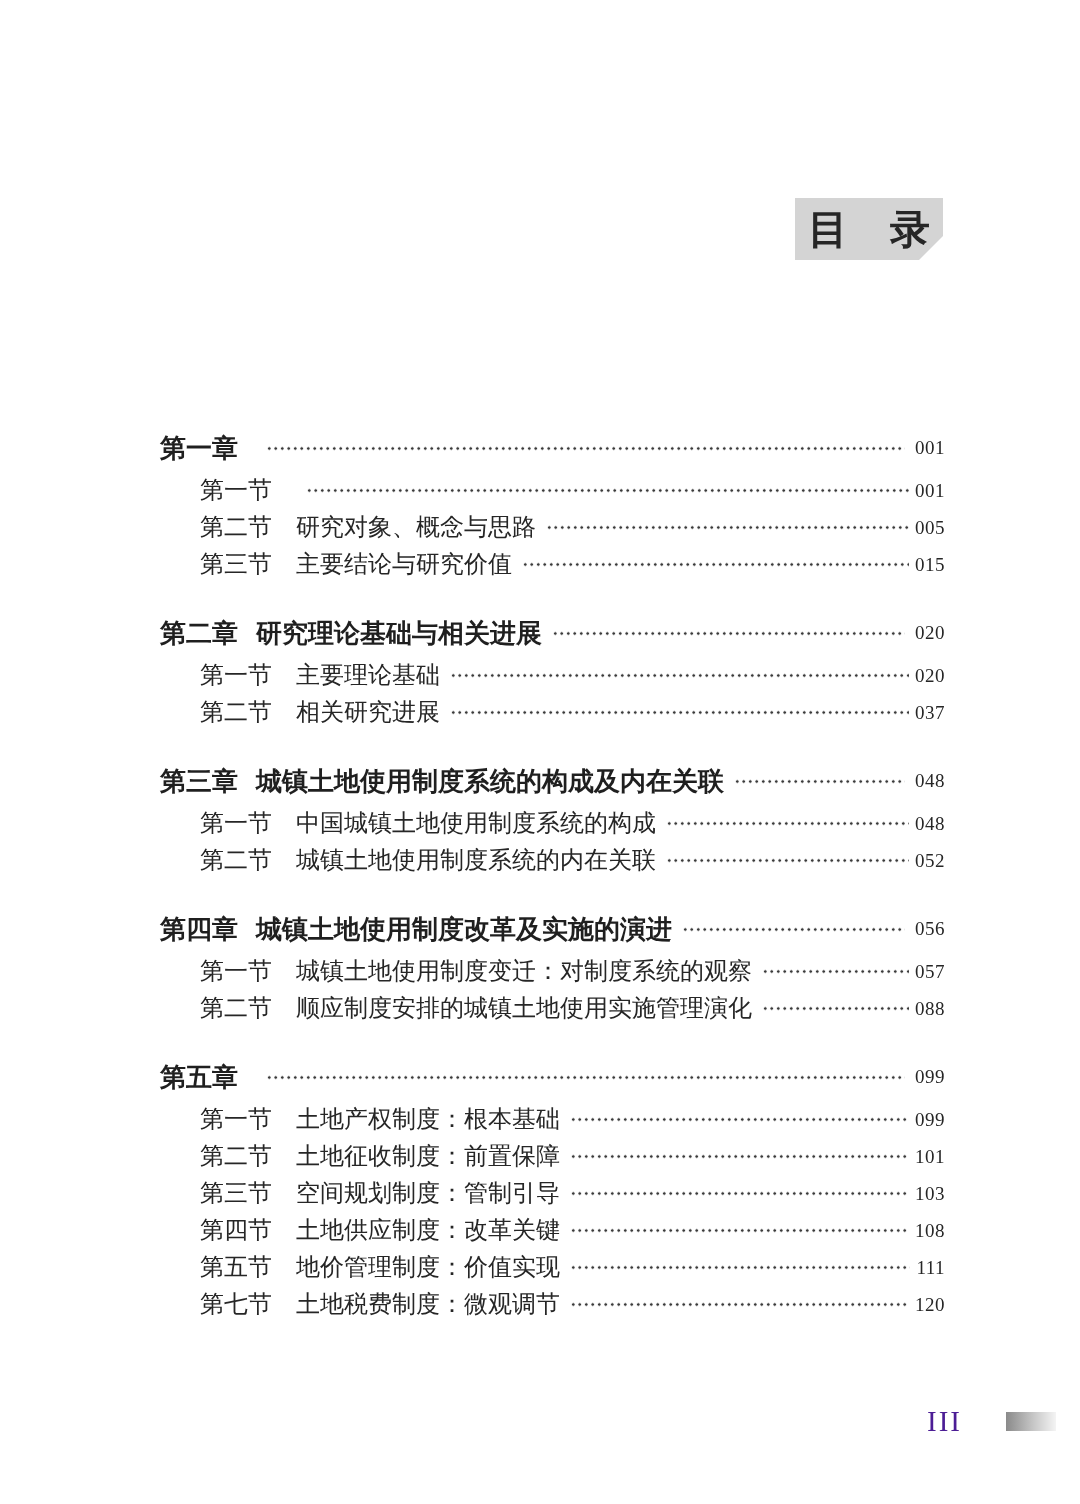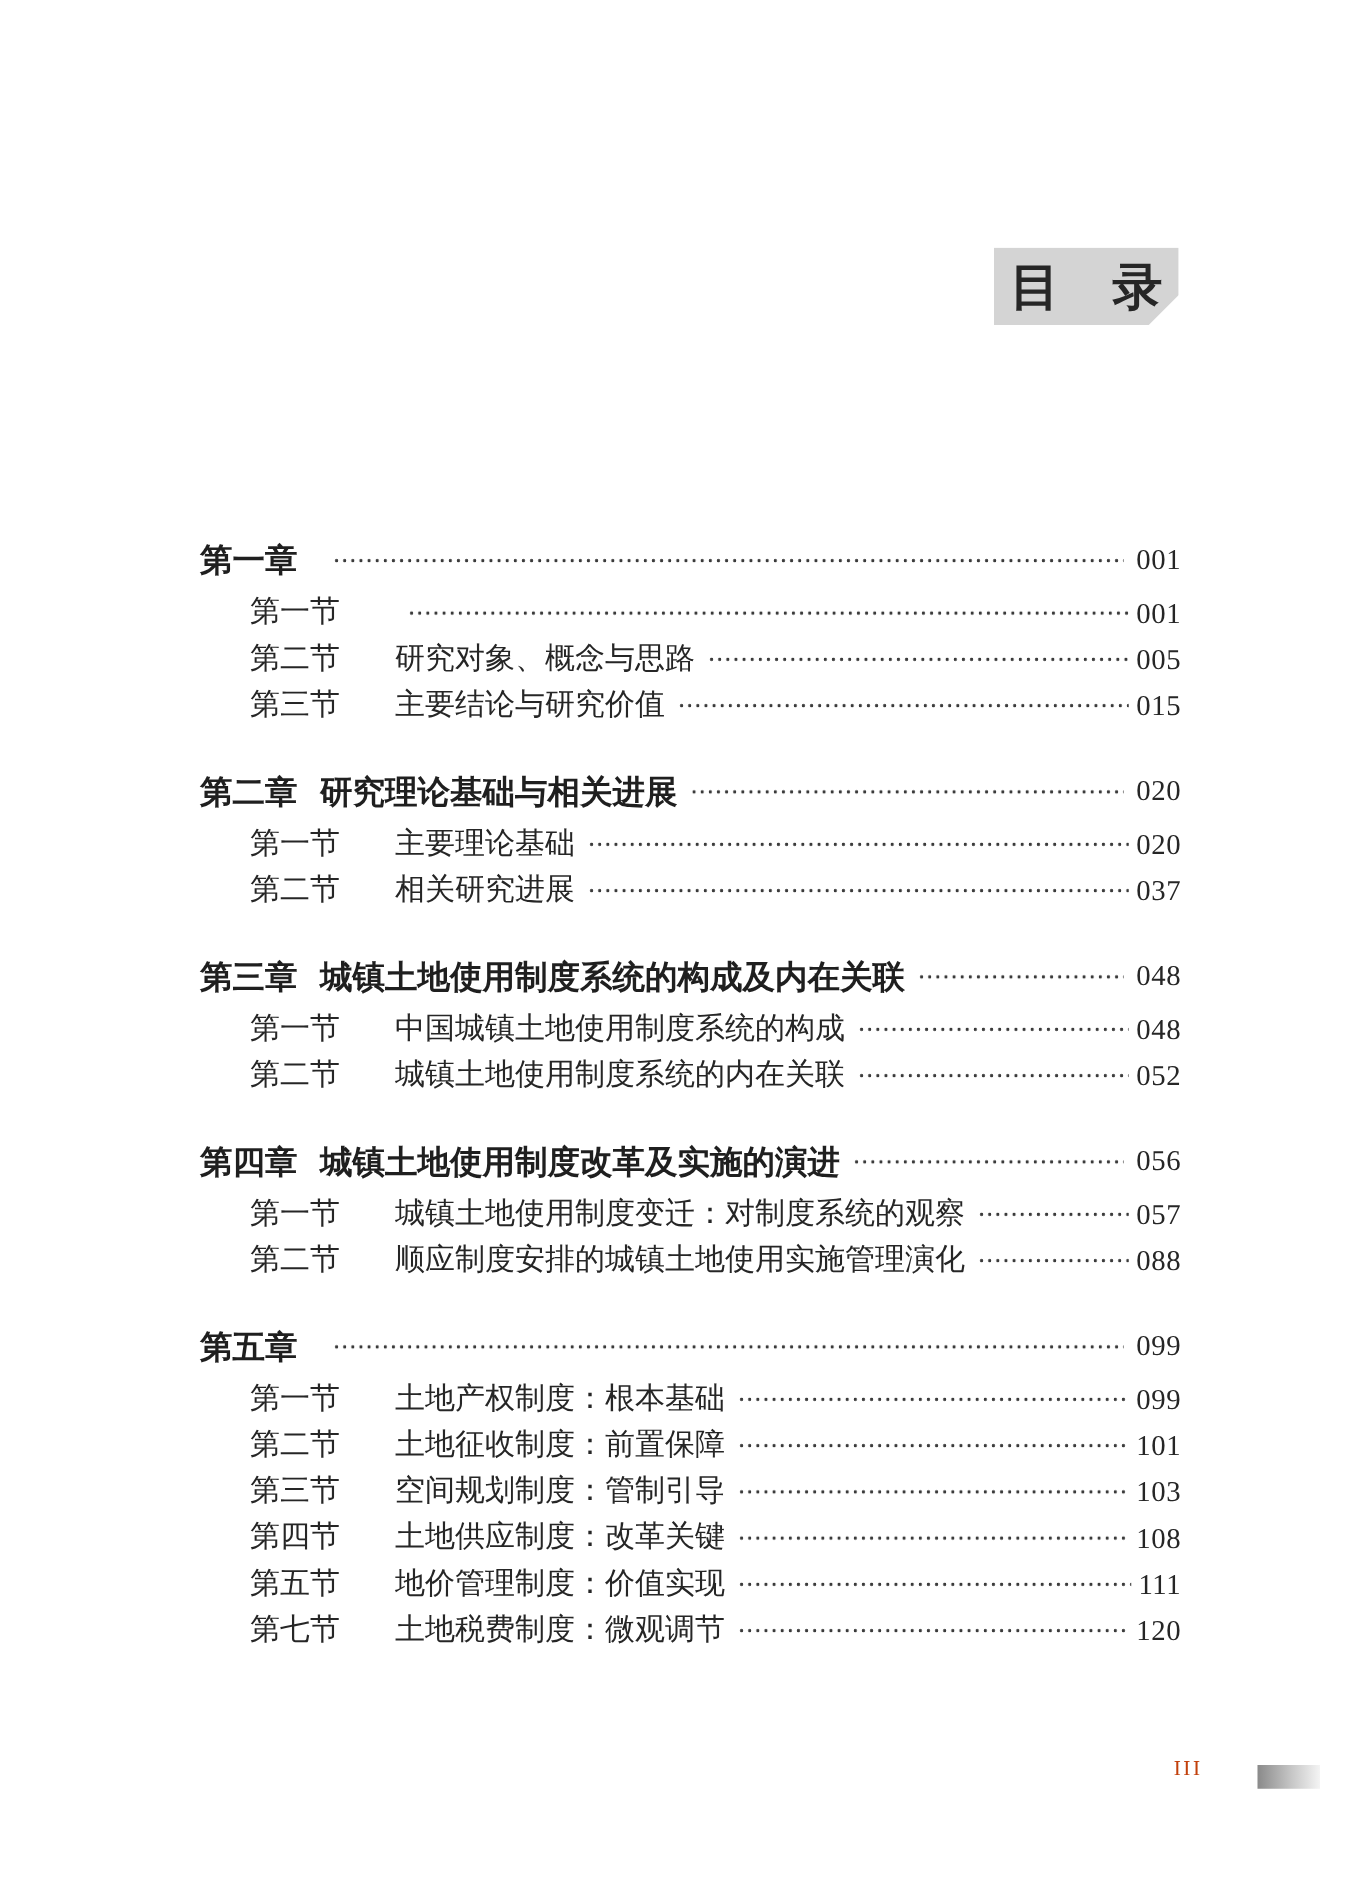--- a/index.html
+++ b/index.html
@@ -60,52 +60,52 @@
 
   .section-row {
     display: flex;
     align-items: center;
     height: 37px;
     line-height: 37px;
     font-size: 24px;
     color: #262626;
     white-space: nowrap;
   }
-  .sec-label { margin-left: 40px; margin-right: 44px; flex: none; }
+  .sec-label { margin-left: 40px; margin-right: 24px; flex: none; }
   .sec-title { flex: none; }
 
   .leader {
     flex: 1 1 auto;
     min-width: 12px;
     align-self: stretch;
     margin: 0 6px 0 10px;
     background-image: radial-gradient(circle, #3a3a3a 1.15px, rgba(0,0,0,0) 1.5px);
     background-size: 6.5px 6.5px;
     background-repeat: repeat-x;
     background-position: left center;
   }
   .chapter-row .leader { margin-right: 10px; }
 
   .pagenum {
     flex: none;
     font-family: "Liberation Serif", "DejaVu Serif", serif;
     font-weight: 400;
-    font-size: 23px;
+    font-size: 19px;
     color: #262626;
     letter-spacing: 0.5px;
   }
 
   
   .footer-page-number {
     position: absolute;
     top: 1405px; right: 118px;
     font-family: "Liberation Serif", "DejaVu Serif", serif;
-    font-size: 17px;
+    font-size: 29px;
     letter-spacing: 2px;
-    color: #c2410c;
+    color: #4c1d95;
   }
   .footer-bar {
     position: absolute;
     top: 1412px; right: 24px;
     width: 50px; height: 19px;
     background: linear-gradient(90deg, #8a8a8a 0%, #c7c7c7 55%, #f4f4f4 100%);
   }
 </style>
 </head>
 <body>

